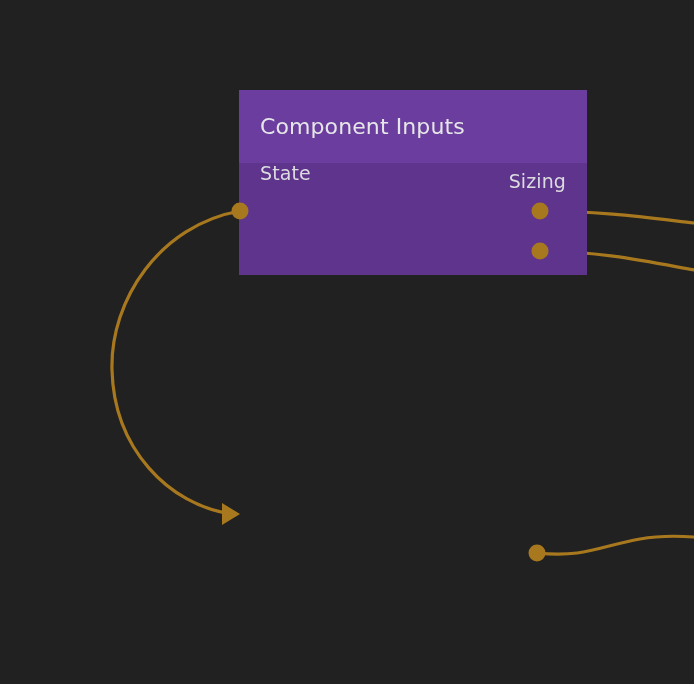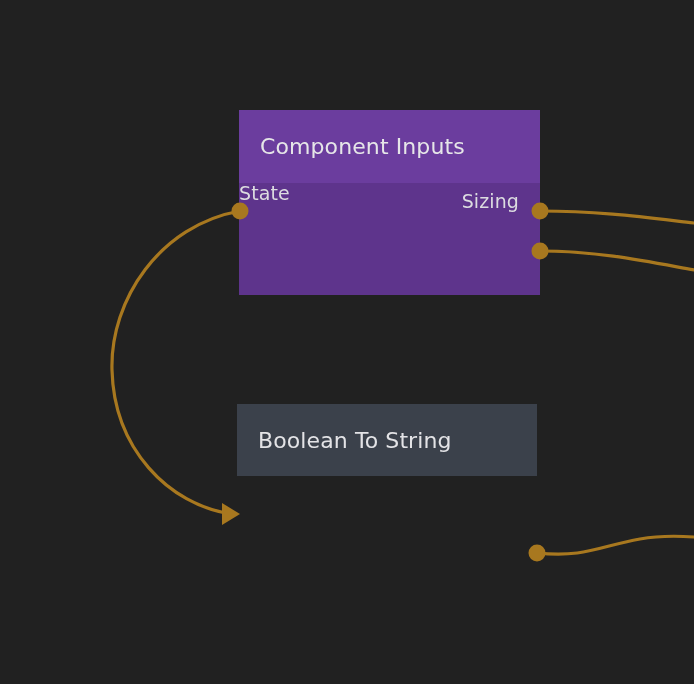--- a/index.html
+++ b/index.html
@@ -78,21 +78,21 @@
   }
   #node-component-inputs .node-header {
     height: 73px;
     background: #6b3d9e;
     padding-left: 21px;
   }
   #node-component-inputs .node-body {
     height: 112px;
     background: #5e348c;
   }
-  #node-component-inputs .port-row.in { }
+  #node-component-inputs .port-row.in { padding-left: 21px; }
   #node-component-inputs .port-row.out { padding-right: 21px; margin-top: 8px; }
   
   #node-boolean-to-string {
     left: 237px;
     top: 404px;
     width: 300px;
     height: 185px;
   }
   #node-boolean-to-string .node-header {
     height: 72px;
@@ -132,38 +132,35 @@
 
 <div id="canvas" style="width: 694px; height: 684px; background: rgb(33, 33, 33);">
 
   <svg id="wire-layer" viewBox="0 0 694 684" width="694" height="684" xmlns="http://www.w3.org/2000/svg">
     <path id="wire-0" fill="none" stroke="#a8781f" stroke-width="3.2" stroke-linecap="round" d="M 240 211 C 160 225 110 300 112 370 C 114 448 168 505 232 514"></path>
     <path id="wire-1" fill="none" stroke="#a8781f" stroke-width="3.2" stroke-linecap="round" d="M 540 211 C 600 211 650 218 694 223"></path>
     <path id="wire-2" fill="none" stroke="#a8781f" stroke-width="3.2" stroke-linecap="round" d="M 540 251 C 600 251 650 262 694 270"></path>
     <path id="wire-3" fill="none" stroke="#a8781f" stroke-width="3.2" stroke-linecap="round" d="M 537 553 C 585 558 600 546 640 539 C 662 535 680 536 694 537"></path>
   </svg>
 
-  <div class="node" id="node-component-inputs" style="left: 239px; top: 110px; width: 301px; height: 185px; text-align: center;">
+  <div class="node" id="node-component-inputs" style="left: 239px; top: 90px; width: 348px; height: 185px; text-align: center;">
     <div class="node-header" style="background: rgb(107, 61, 158);">
       <span class="node-title" style="color: rgb(230, 230, 232);">Component Inputs</span>
     </div>
     <div class="node-body" style="background: rgb(94, 52, 140);">
       <div class="port-row in" style="top:-4px;">
         <span class="port-label">State</span>
       </div>
       <div class="port-row out" style="top:-4px;">
         <span class="port-label">Sizing</span>
       </div>
     </div>
   </div>
 
   <div class="node" id="node-boolean-to-string" style="left: 237px; top: 404px; width: 300px; height: 185px;">
-    <div class="node-header" style="background: rgb(59, 65, 75);">
-      <span class="node-title" style="color: rgb(227, 227, 230);">Boolean To String</span>
-    </div>
   </div>
 
   <div class="port-dot" style="left: 240px; top: 211px; background: rgb(168, 120, 31);"></div>
   <div class="port-dot" style="left: 540px; top: 211px; background: rgb(168, 120, 31);"></div>
   <div class="port-dot" style="left: 540px; top: 251px; background: rgb(168, 120, 31);"></div>
   <div class="port-arrow" style="left: 240px; top: 514px; border-left-color: rgb(168, 120, 31);"></div>
   <div class="port-dot" style="left: 537px; top: 553px; background: rgb(168, 120, 31);"></div>
 
 </div>
 

